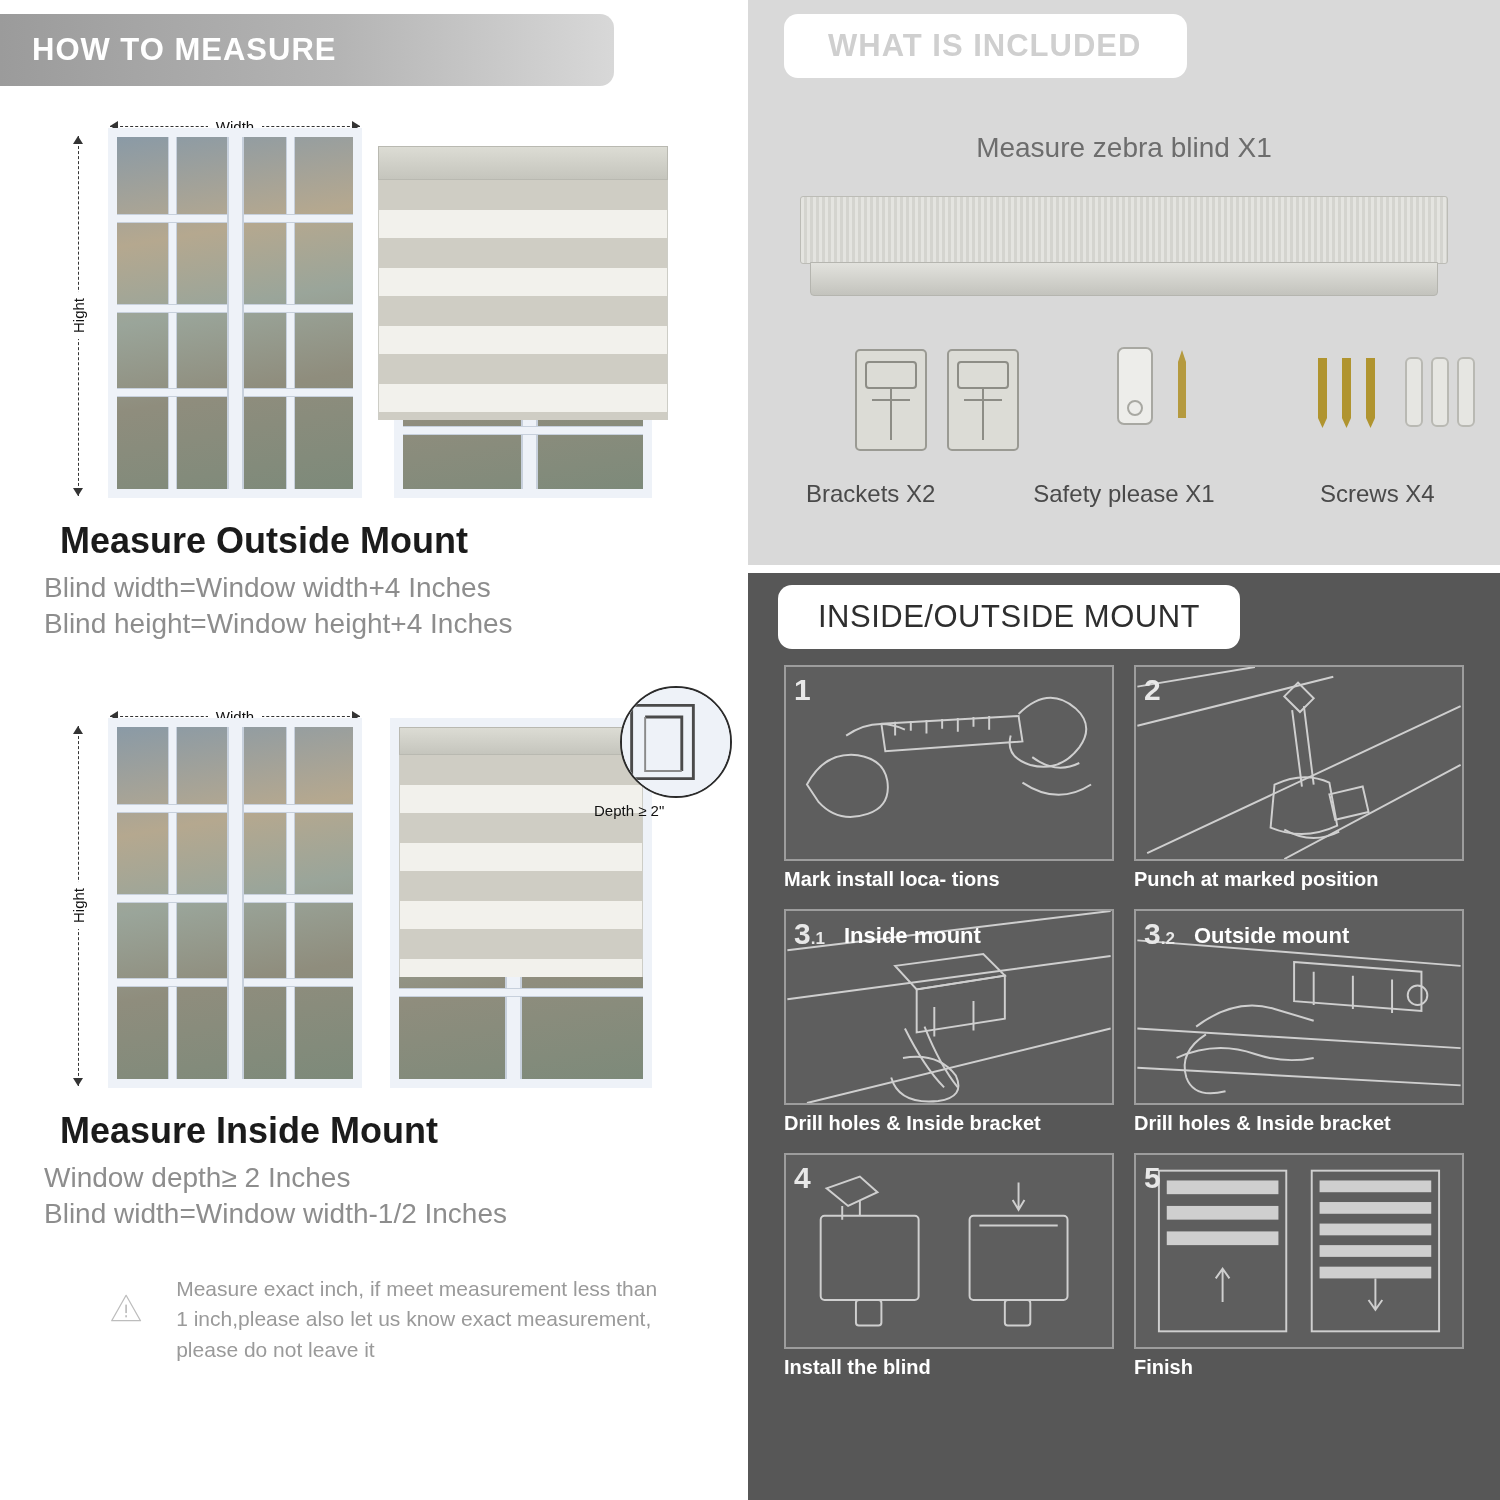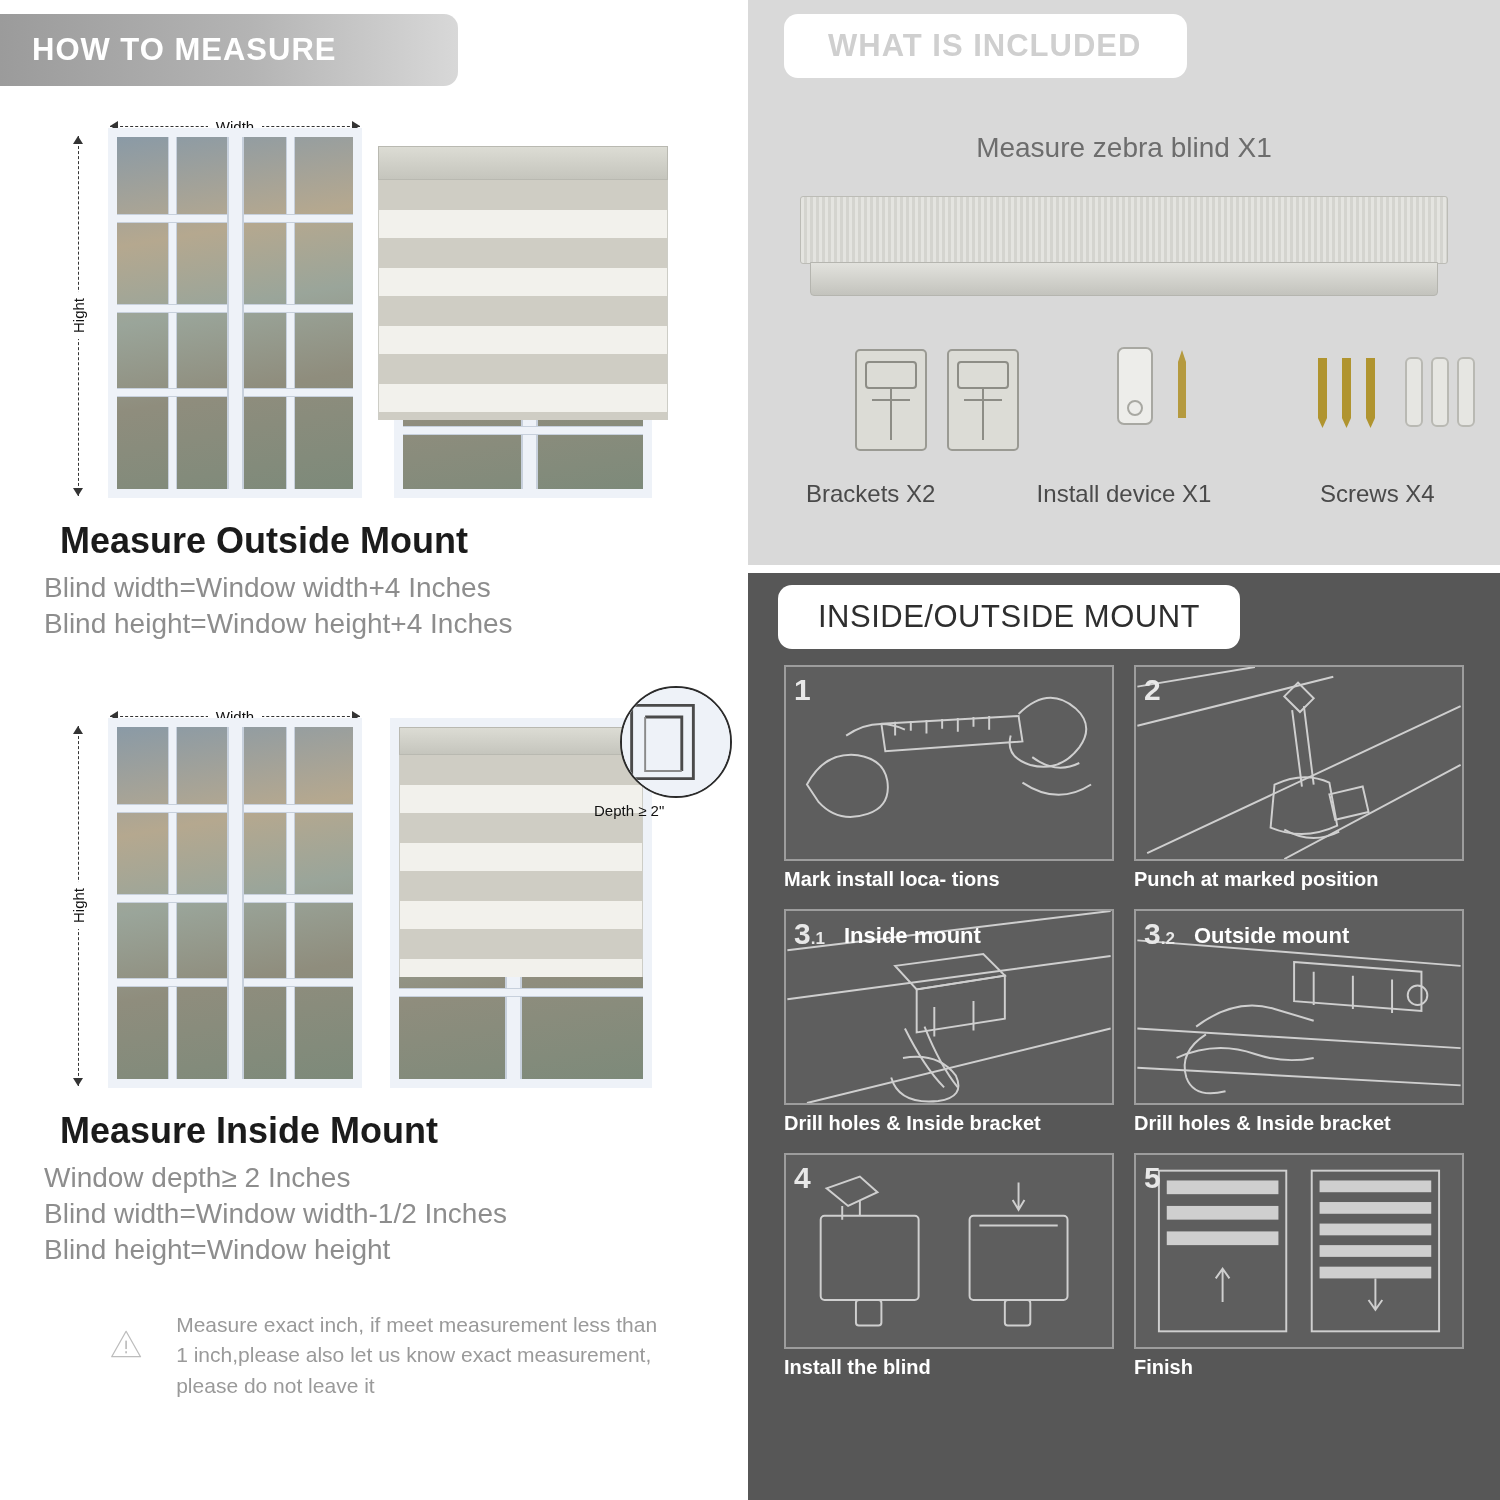--- a/index.html
+++ b/index.html
@@ -16,21 +16,21 @@
   .left-col {
     position: absolute; left: 0; top: 0; width: 740px; height: 1500px;
     background: #ffffff;
   }
   .banner {
     height: 72px; display: flex; align-items: center;
     padding-left: 36px;
     color: #ffffff; font-size: 31px; font-weight: bold; letter-spacing: 1px;
   }
   .banner-left {
-    width: 458px;
+    width: 614px;
     background: linear-gradient(to right, #9b9b9b 0%, #b4b4b4 55%, #d8d8d8 100%);
     border-top-right-radius: 14px; border-bottom-right-radius: 14px;
     margin-top: 14px;
     padding-left: 32px;
   }
 
   
   .measure-block { position: relative; margin: 20px 0 0 0; }
   .win-row { position: relative; height: 400px; margin-left: 60px; }
 
@@ -321,21 +321,20 @@
             <path d="M24 30 L62 30 L62 86" fill="none" stroke="#4a4a4a" stroke-width="3"></path>
             <path d="M24 30 L24 86 L62 86" fill="none" stroke="#8a8a8a" stroke-width="2"></path>
           </svg>
         </div>
         <div class="depth-label" style="left:534px; top:106px;">Depth ≥ 2"</div>
       </div>
 
       <div class="heading">Measure Inside Mount</div>
       <div class="sub">Window depth≥ 2 Inches</div>
       <div class="sub">Blind width=Window width-1/2 Inches</div>
-      <div class="sub">Blind height=Window height</div>
     </div>
 
     <div class="note">
       <svg class="warn-svg" width="76" height="68" viewBox="0 0 76 68">
         <path d="M38 4 L72 64 L4 64 Z" fill="none" stroke="#bdbdbd" stroke-width="3" stroke-linejoin="round"></path>
         <rect x="36" y="26" width="4" height="20" fill="#bdbdbd"></rect>
         <rect x="36" y="51" width="4" height="5" fill="#bdbdbd"></rect>
       </svg>
       <div class="note-text">Measure exact inch, if meet measurement less than 1 inch,please also let us know exact measurement, please do not leave it</div>
     </div>
@@ -391,21 +390,21 @@
           <g fill="#e6e6e2" stroke="#b9b9b3" stroke-width="2">
             <rect x="98" y="18" width="16" height="68" rx="5"></rect>
             <rect x="124" y="18" width="16" height="68" rx="5"></rect>
             <rect x="150" y="18" width="16" height="68" rx="5"></rect>
           </g>
         </svg>
       </div>
 
       <div class="part-cap">
         <span>Brackets X2</span>
-        <span>Install device X1</span>
+        <span>Safety please X1</span>
         <span>Screws X4</span>
       </div>
     </div>
 
     <div class="panel-mount">
       <div class="tab-mount">
         <span>INSIDE/OUTSIDE MOUNT</span>
       </div>
 
       <div class="steps">

